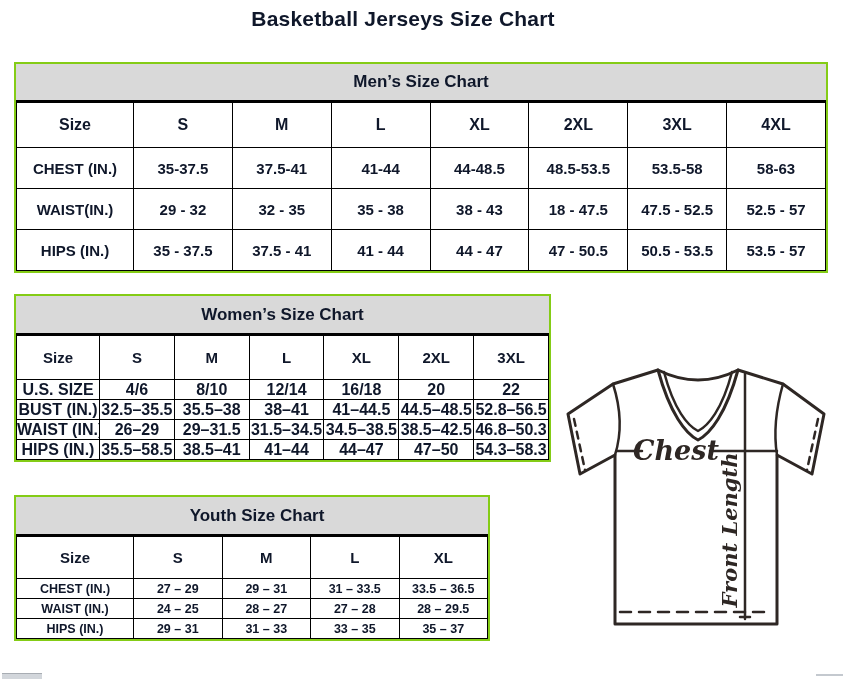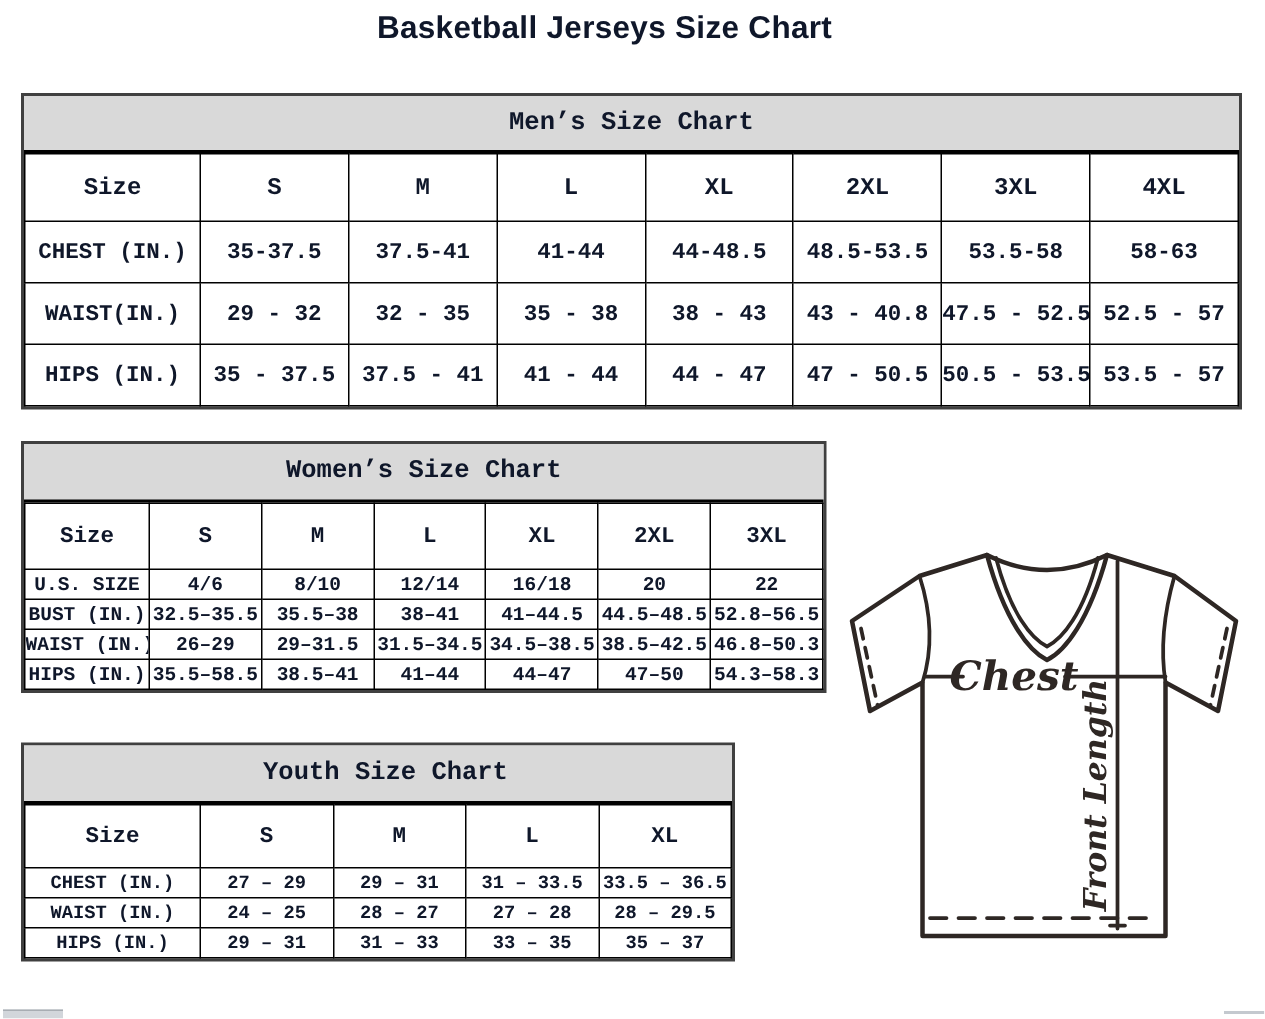--- a/index.html
+++ b/index.html
@@ -1,35 +1,35 @@
 <!DOCTYPE html>
 <html><head>
 <meta charset="utf-8">
 <style>
   html,body{margin:0;padding:0;background:#fff;}
   #app{position:relative;width:843px;height:679px;background:#ffffff;overflow:hidden;
        font-family:"Liberation Sans","DejaVu Sans",sans-serif;color:#0f172a;}
   .page-title{position:absolute;left:0;top:7px;width:806px;text-align:center;
               font-size:21px;font-weight:700;letter-spacing:0.2px;}
-  .chart-box{position:absolute;border:2px solid #404040;background:#fff;box-sizing:border-box;font-family:Liberation Mono, monospace;}
+  .chart-box{position:absolute;border:2px solid #84cc16;background:#fff;box-sizing:border-box;}
   .chart-title{background:#d9d9d9;border-bottom:2px solid #000;display:flex;align-items:center;
                justify-content:center;font-weight:700;font-size:17px;}
   table.size-table{border-collapse:collapse;table-layout:fixed;width:100%;}
   .size-table th,.size-table td{border:1px solid #000;text-align:center;vertical-align:middle;
                font-weight:700;padding:0;overflow:hidden;white-space:nowrap;}
   
   .mens-box{left:14px;top:62px;width:814px;}
   .mens-box .chart-title{height:36px;}
   .mens th{height:44px;font-size:16px;}
   .mens td{height:40px;font-size:15px;}
   
   .womens-box{left:14px;top:294px;width:537px;}
   .womens-box .chart-title{height:37px;}
   .womens th{height:43px;font-size:15px;}
-  .womens td{height:19px;font-size:13px;}
+  .womens td{height:19px;font-size:16px;}
   
   .youth-box{left:14px;top:495px;width:476px;}
   .youth-box .chart-title{height:37px;padding-left:10px;}
   .youth th{height:41px;font-size:15px;}
   .youth td{height:19px;font-size:12.5px;}
   
   .jersey{position:absolute;left:558px;top:362px;width:285px;height:268px;}
   .jersey text{fill:#2e2724;font-family:"DejaVu Serif","Liberation Serif",serif;
                font-style:italic;font-weight:bold;}
   
@@ -79,21 +79,21 @@
           <td>48.5-53.5</td>
           <td>53.5-58</td>
           <td>58-63</td>
         </tr>
         <tr>
           <td>WAIST(IN.)</td>
           <td>29 - 32</td>
           <td>32 - 35</td>
           <td>35 - 38</td>
           <td>38 - 43</td>
-          <td>43 - 40.8</td>
+          <td>18 - 47.5</td>
           <td>47.5 - 52.5</td>
           <td>52.5 - 57</td>
         </tr>
         <tr>
           <td>HIPS (IN.)</td>
           <td>35 - 37.5</td>
           <td>37.5 - 41</td>
           <td>41 - 44</td>
           <td>44 - 47</td>
           <td>47 - 50.5</td>

